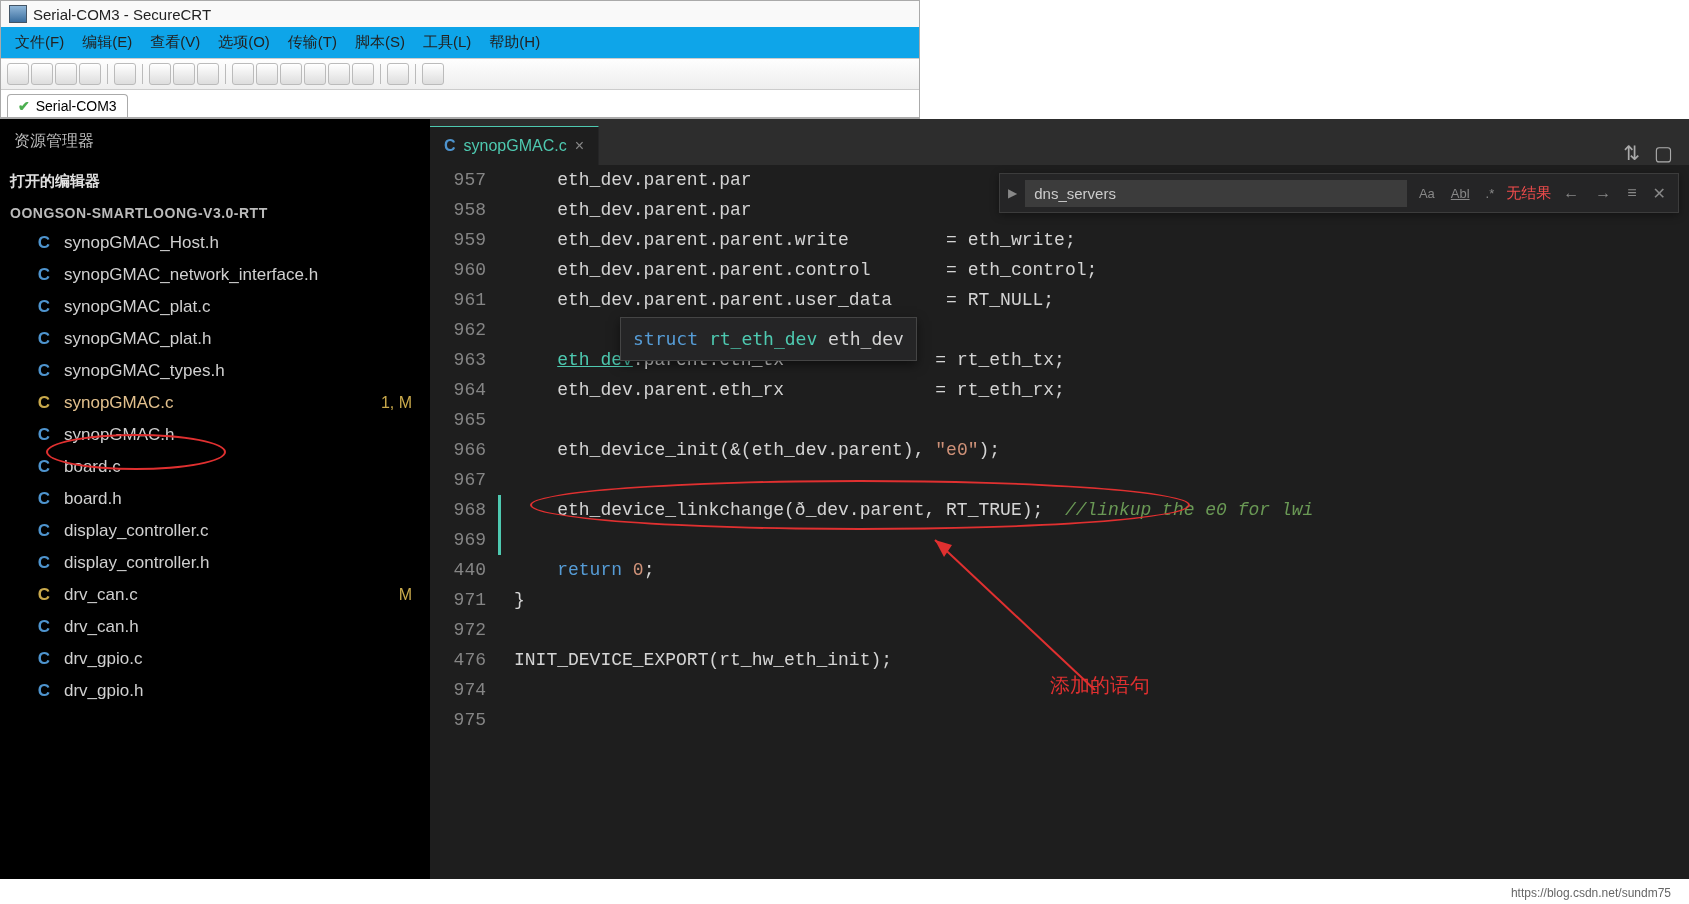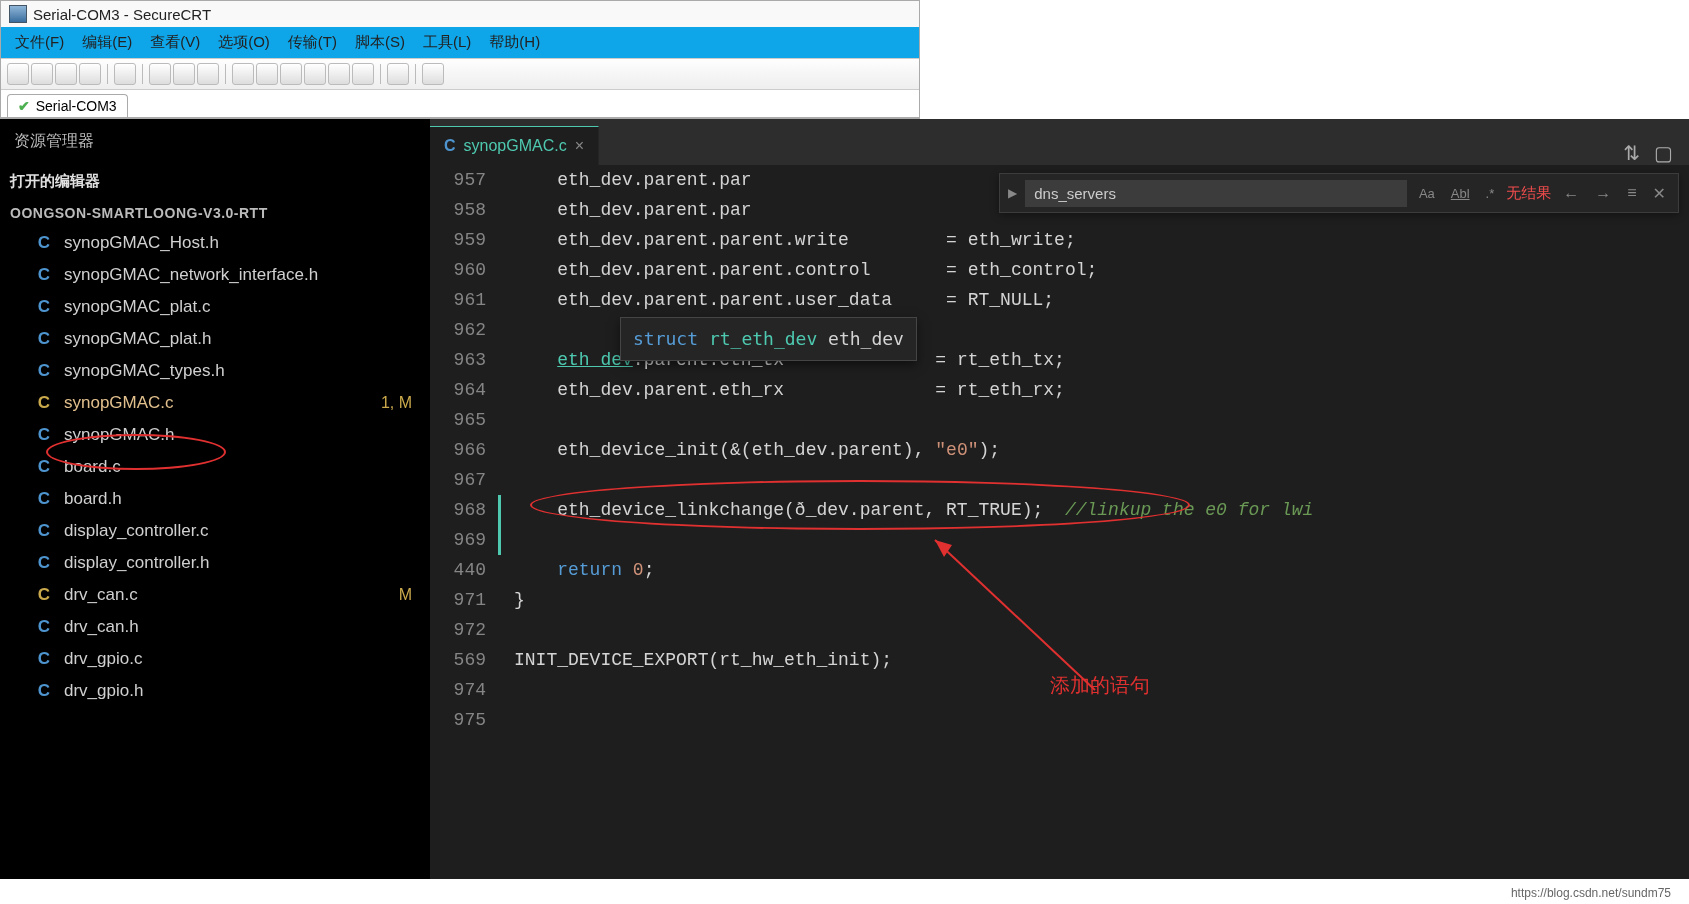--- a/index.html
+++ b/index.html
@@ -229,21 +229,21 @@
           <div>963</div>
           <div>964</div>
           <div>965</div>
           <div>966</div>
           <div>967</div>
           <div>968</div>
           <div>969</div>
           <div>440</div>
           <div>971</div>
           <div>972</div>
-          <div>569</div>
+          <div>476</div>
           <div>974</div>
           <div>975</div>
         </div>
       <div class="code" id="code"><div class="line">    eth_dev.parent.par</div><div class="line">    eth_dev.parent.par</div><div class="line">    eth_dev.parent.parent.write         = eth_write;</div><div class="line">    eth_dev.parent.parent.control       = eth_control;</div><div class="line">    eth_dev.parent.parent.user_data     = RT_NULL;</div><div class="line"></div><div class="line">    <span class="tok-u tok-t">eth_dev</span>.parent.eth_tx              = rt_eth_tx;</div><div class="line">    eth_dev.parent.eth_rx              = rt_eth_rx;</div><div class="line"></div><div class="line">    eth_device_init(&amp;(eth_dev.parent), <span class="tok-s">"e0"</span>);</div><div class="line"></div><div class="line">    eth_device_linkchange(ð_dev.parent, RT_TRUE);  <span class="tok-c">//linkup the e0 for lwi</span></div><div class="modbar" style="top: 330px; height: 30px;"></div><div class="line"></div><div class="modbar" style="top: 360px; height: 30px;"></div><div class="line">    <span class="tok-k">return</span> <span class="tok-s">0</span>;</div><div class="line">}</div><div class="line"></div><div class="line">INIT_DEVICE_EXPORT(rt_hw_eth_init);</div><div class="line"></div><div class="line"></div></div>
 
       <div class="hover-tip" style="left:190px; top:152px;">
         <span class="tok-k">struct</span>
         <span> </span>
         <span class="tok-t">rt_eth_dev</span>
         <span> </span>

